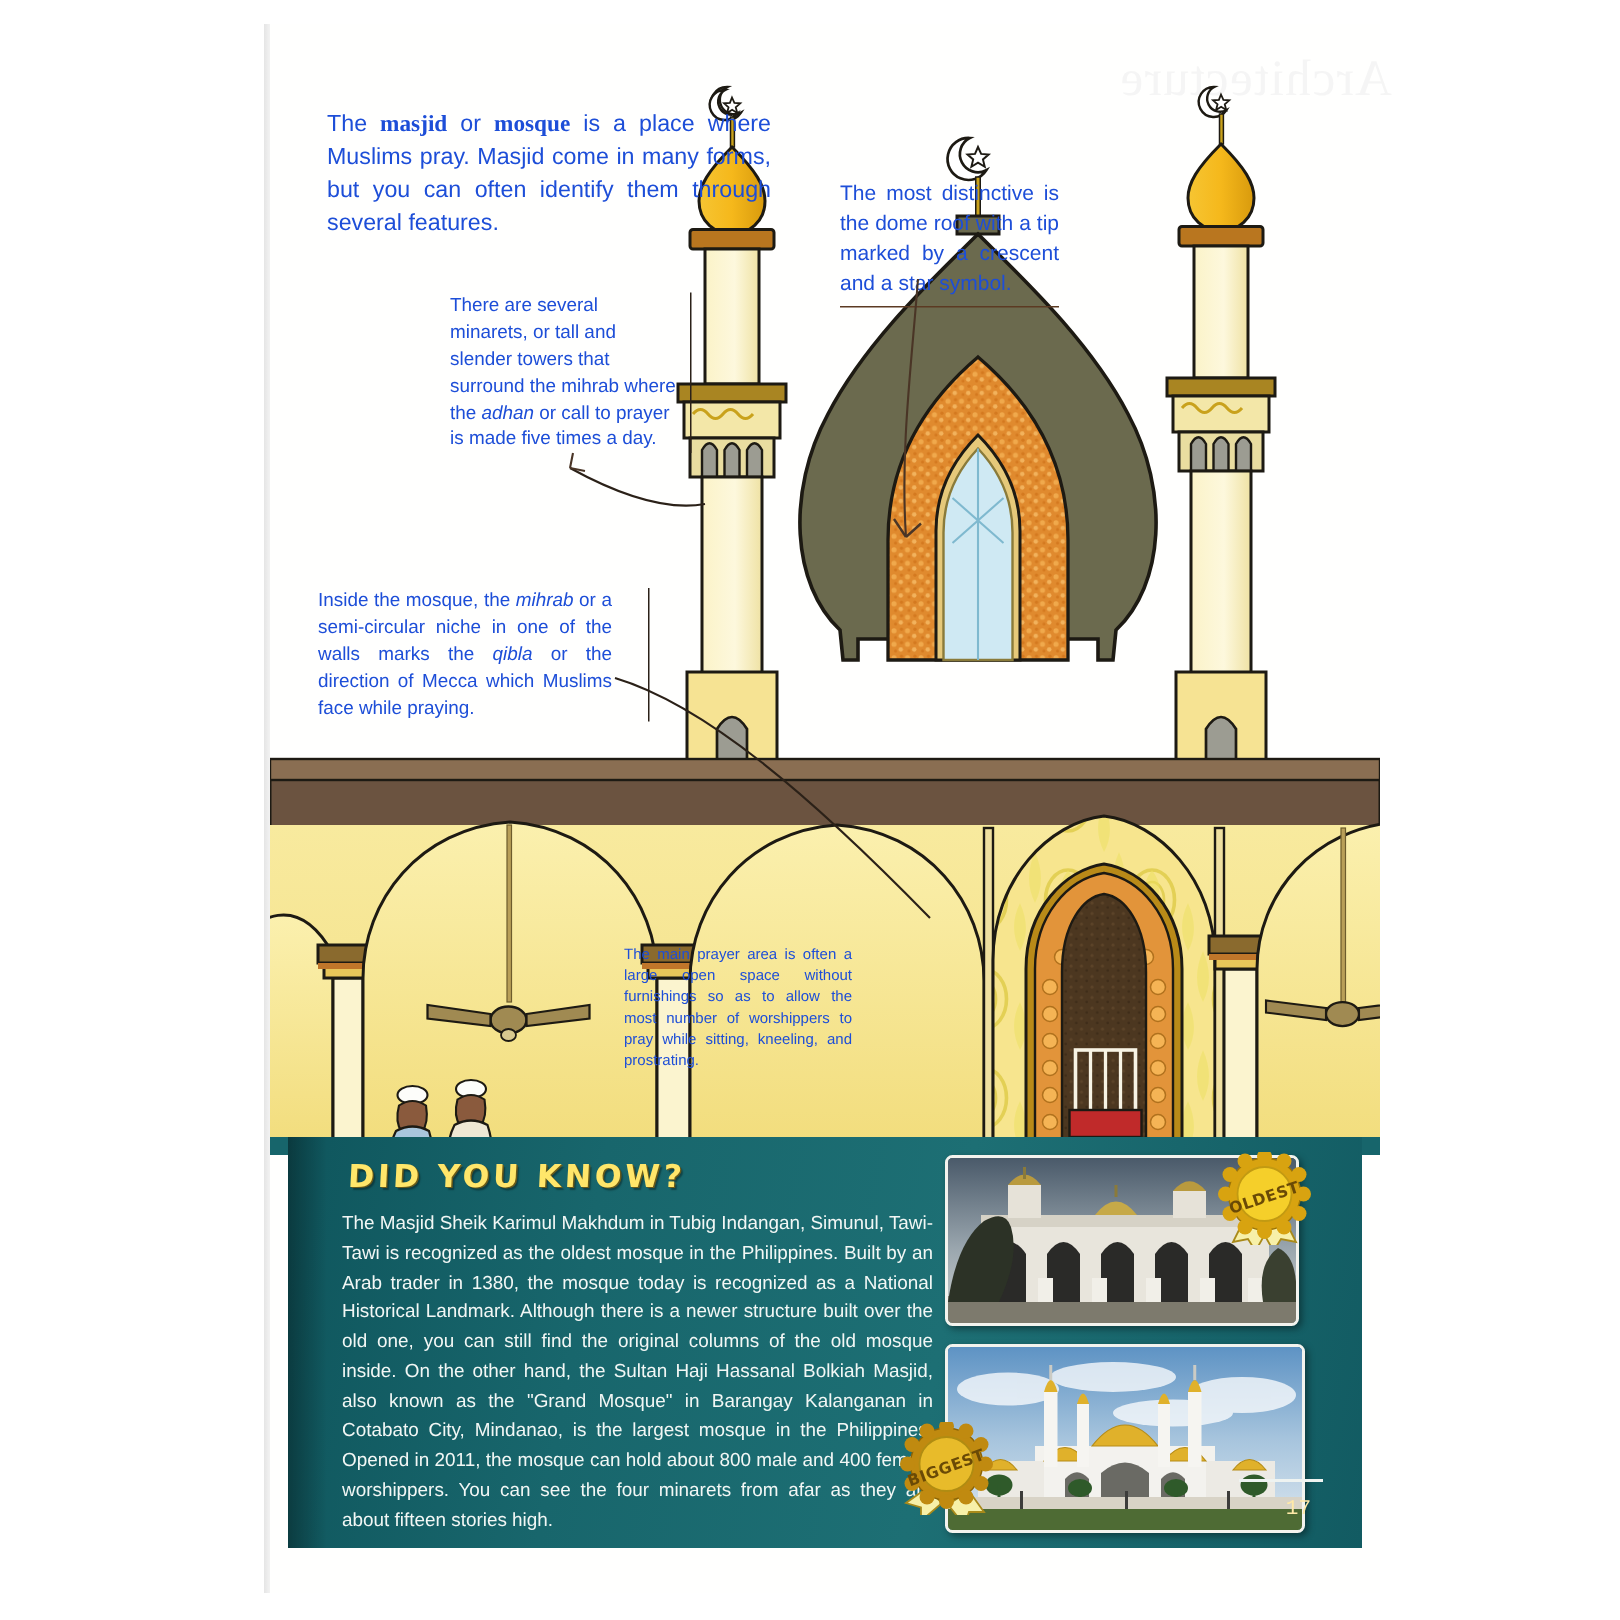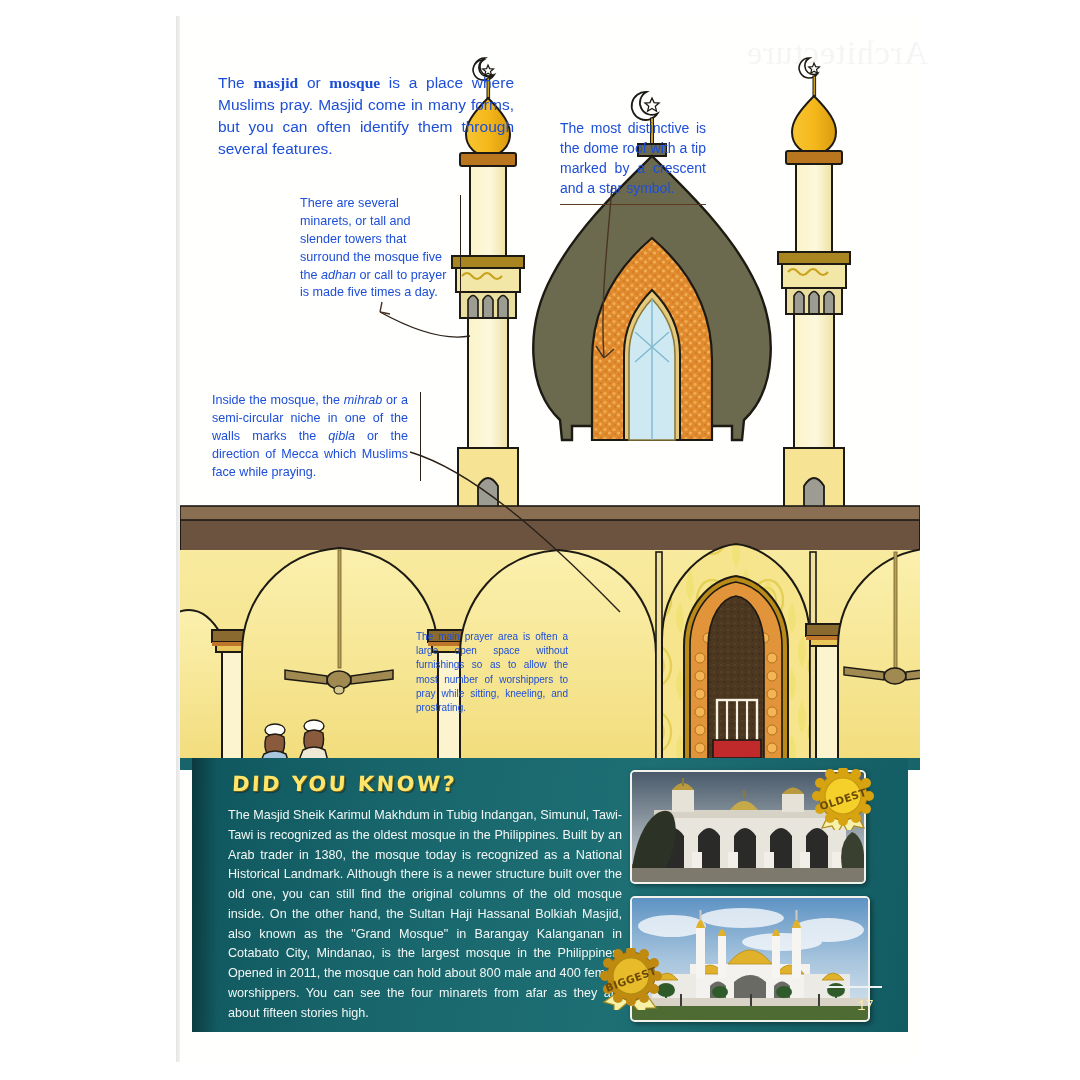--- a/index.html
+++ b/index.html
@@ -73,21 +73,21 @@
   #callout-minaret{
     left:300px; top:195px; width:152px;
     font-size:12.6px;
     border-right:1.4px solid #2b2118;
     padding-right:8px;
   }
   #callout-mihrab{
     left:212px; top:392px; width:196px;
     font-size:12.6px; text-align:justify;
     border-right:1.4px solid #2b2118;
-    padding-right:12px;
+    padding-right:24px;
   }
   #callout-prayer{
     left:416px; top:630px; width:152px;
     font-size:10px; text-align:justify;
     z-index:40;
   }
 
   
   .leader{position:absolute;pointer-events:none;z-index:35;}
 
@@ -432,21 +432,21 @@
       <span>The </span><span class="bold-serif">masjid</span><span> or </span><span class="bold-serif">mosque</span><span> is a place where Muslims pray. Masjid come in many forms, but you can often identify them through several features.</span>
     </p>
   </div>
 
   <div class="callout" id="callout-dome">
     <p>The most distinctive is the dome roof with a tip marked by a crescent and a star symbol.</p>
   </div>
 
   <div class="callout" id="callout-minaret">
     <p>
-      <span>There are several minarets, or tall and slender towers that surround the mosque five the </span><span class="em">adhan</span><span> or call to prayer is made five times a day.</span>
+      <span>There are several minarets, or tall and slender towers that surround the mihrab where the </span><span class="em">adhan</span><span> or call to prayer is made five times a day.</span>
     </p>
   </div>
 
   <div class="callout" id="callout-mihrab">
     <p>
       <span>Inside the mosque, the </span><span class="em">mihrab</span><span> or a semi-circular niche in one of the walls marks the </span><span class="em">qibla</span><span> or the direction of Mecca which Muslims face while praying.</span>
     </p>
   </div>
 
   <div class="callout" id="callout-prayer">

